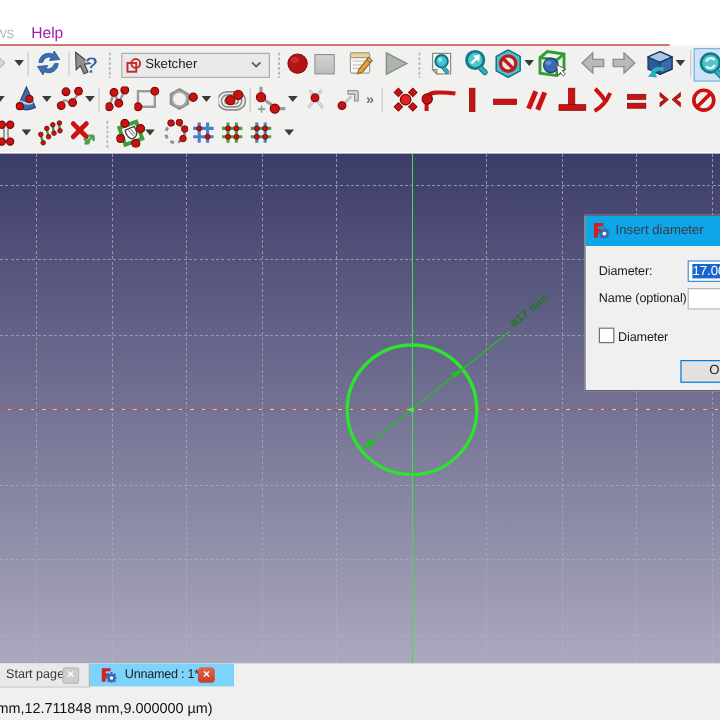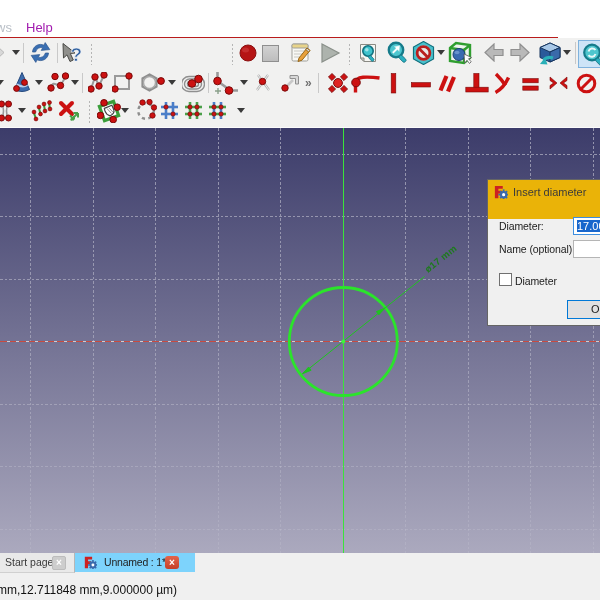--- a/index.html
+++ b/index.html
@@ -26,20 +26,30 @@
 <svg class="ic" style="left:30px;top:4px" width="21" height="21" viewBox="0 0 21 21">
  <path d="M2.5 10 A 8 8 0 0 1 14 3.2 L15.2 0.6 L19.8 7.6 L11.2 8.4 L12.8 5.8 A 5.6 5.6 0 0 0 5.6 10 Z" fill="#3a6fb2" stroke="#2c568e" stroke-width="0.7"></path>
  <path d="M18.5 11 A 8 8 0 0 1 7 17.8 L5.8 20.4 L1.2 13.4 L9.8 12.6 L8.2 15.2 A 5.6 5.6 0 0 0 15.4 11 Z" fill="#3a6fb2" stroke="#2c568e" stroke-width="0.7"></path>
 </svg>
 <div class="sep" style="left:57px;top:5px;height:20px"></div>
 <svg class="ic" style="left:60px;top:5px" width="25" height="22" viewBox="0 0 25 22">
  <polygon points="3,0.5 3.5,15 7,11.8 10,18.5 13.3,17 10.3,10.5 15,10" fill="#8f8f8b" stroke="#4a4a46" stroke-width="1"></polygon>
  <text x="10.5" y="17.5" font-size="19" font-weight="bold" fill="#2e5e9e" stroke="#eef2f8" stroke-width="0.6" font-family="Liberation Sans">?</text>
 </svg>
 <div class="hdl" style="left:90px;top:5px;height:22px"></div>
+<div class="abs" style="left:101px;top:6px;width:122px;height:19px;background:#e9e9e9;border:1px solid #adadad">
+  <svg class="ic" style="left:3px;top:3px" width="13" height="13" viewBox="0 0 16 16">
+    <rect x="1.5" y="5.5" width="9" height="9" fill="none" stroke="#cc2a2a" stroke-width="2"></rect>
+    <circle cx="10" cy="6" r="4.5" fill="none" stroke="#cc2a2a" stroke-width="2"></circle>
+  </svg>
+  <span style="position:absolute;left:19px;top:3px;font-size:11px;color:#1b1b1b">Sketcher</span>
+  <svg class="ic" style="left:107px;top:6px" width="9" height="6" viewBox="0 0 9 6">
+        <path d="M1 1 L4.5 4.5 L8 1" fill="none" stroke="#555" stroke-width="1.4"></path>
+      </svg>
+</div>
 <div class="hdl" style="left:231px;top:5px;height:22px"></div>
 <svg class="ic" style="left:239px;top:6px" width="18" height="18" viewBox="0 0 18 18">
       <circle cx="9" cy="9" r="8" fill="#b51414" stroke="#8a1010"></circle>
       <ellipse cx="6.5" cy="6" rx="3.5" ry="2.5" fill="#c83333" opacity="0.8"></ellipse>
     </svg>
 <div class="abs" style="left:262px;top:7px;width:15px;height:15px;background:linear-gradient(#d2d2d2,#bdbdbd);border:1px solid #8f8f8f"></div>
 <svg class="ic" style="left:291px;top:4px" width="20" height="22" viewBox="0 0 20 22">
  <rect x="1" y="2" width="16" height="17" rx="1.5" fill="#f8f8f4" stroke="#a0a09a"></rect>
  <rect x="1" y="2" width="16" height="4" rx="1.5" fill="#e8d48a" stroke="#a0a09a"></rect>
  <line x1="3" y1="9" x2="15" y2="9" stroke="#c8c8c2"></line>
@@ -380,21 +390,21 @@
         </g>
        <circle cx="11" cy="11" r="1.8" fill="#fff"></circle>
      </svg>
      <span style="position:absolute;left:29px;top:3px;font-size:10.5px;letter-spacing:-0.2px;color:#222">Unnamed : 1*</span>
      <span style="position:absolute;left:90px;top:3px;width:14px;height:13px;background:linear-gradient(#e2654c,#c63f28);border-radius:3px;color:#fff;font-size:10px;line-height:13px;text-align:center;font-weight:bold">×</span>
   </div>
   <span style="position:absolute;left:-3px;top:30px;font-size:12px;color:#111">mm,12.711848 mm,9.000000 µm)</span>
 </div>
 
 <div class="abs" style="left:487px;top:179px;width:113px;height:145px;background:#f0f0f0;border:1px solid #656565">
-  <div class="abs" style="left:0;top:0;width:113px;height:39px;background:#eab308">
+  <div class="abs" style="left:0;top:0;width:113px;height:25px;background:#0ea5e9">
     <svg width="14" height="14" style="position:absolute;left:6px;top:5px" viewBox="0 0 16 16">
       <path d="M1 1h9v3.2H5v2.3h4v3.2H5V15H1z" fill="#cc2222"></path>
       <circle cx="11" cy="11" r="4.2" fill="#3a6aad"></circle>
       <g stroke="#3a6aad" stroke-width="2">
           <line x1="11" y1="5" x2="11" y2="17"></line>
           <line x1="5" y1="11" x2="17" y2="11"></line>
           <line x1="7" y1="7" x2="15" y2="15"></line>
           <line x1="15" y1="7" x2="7" y2="15"></line>
         </g>
       <circle cx="11" cy="11" r="1.8" fill="#fff"></circle>

